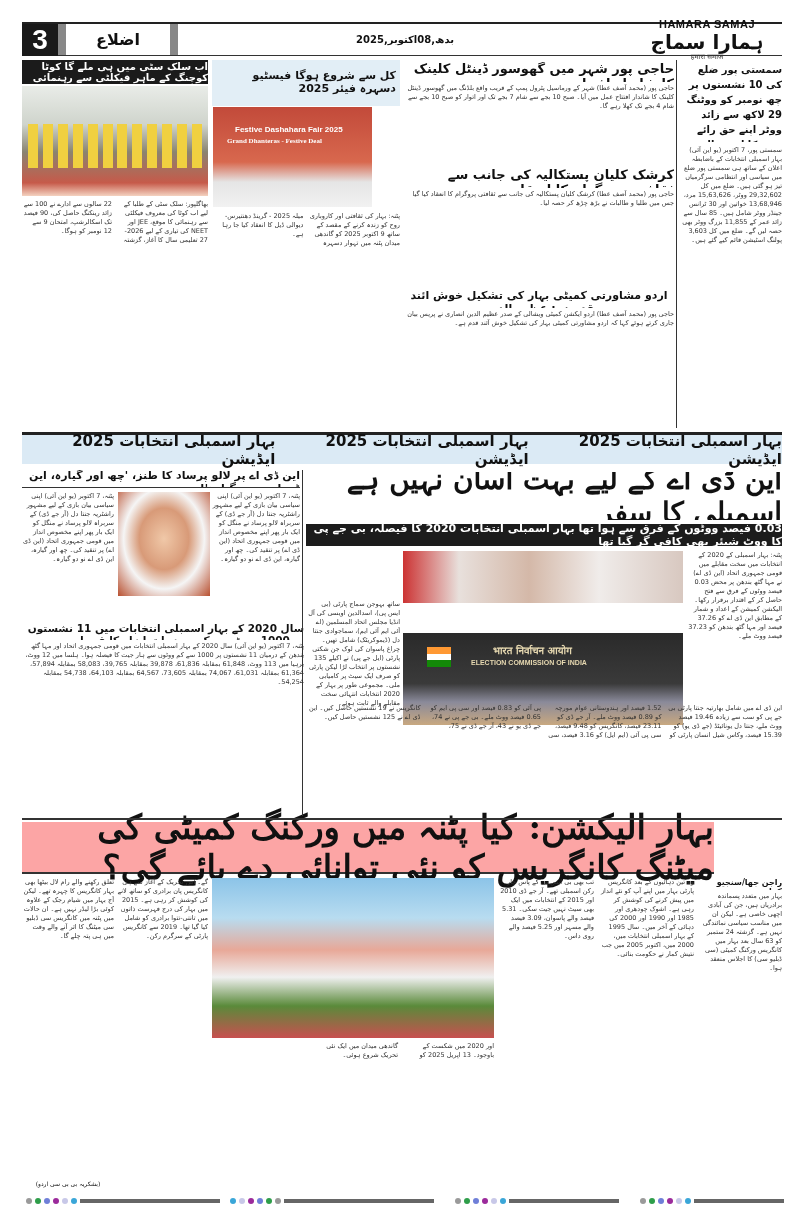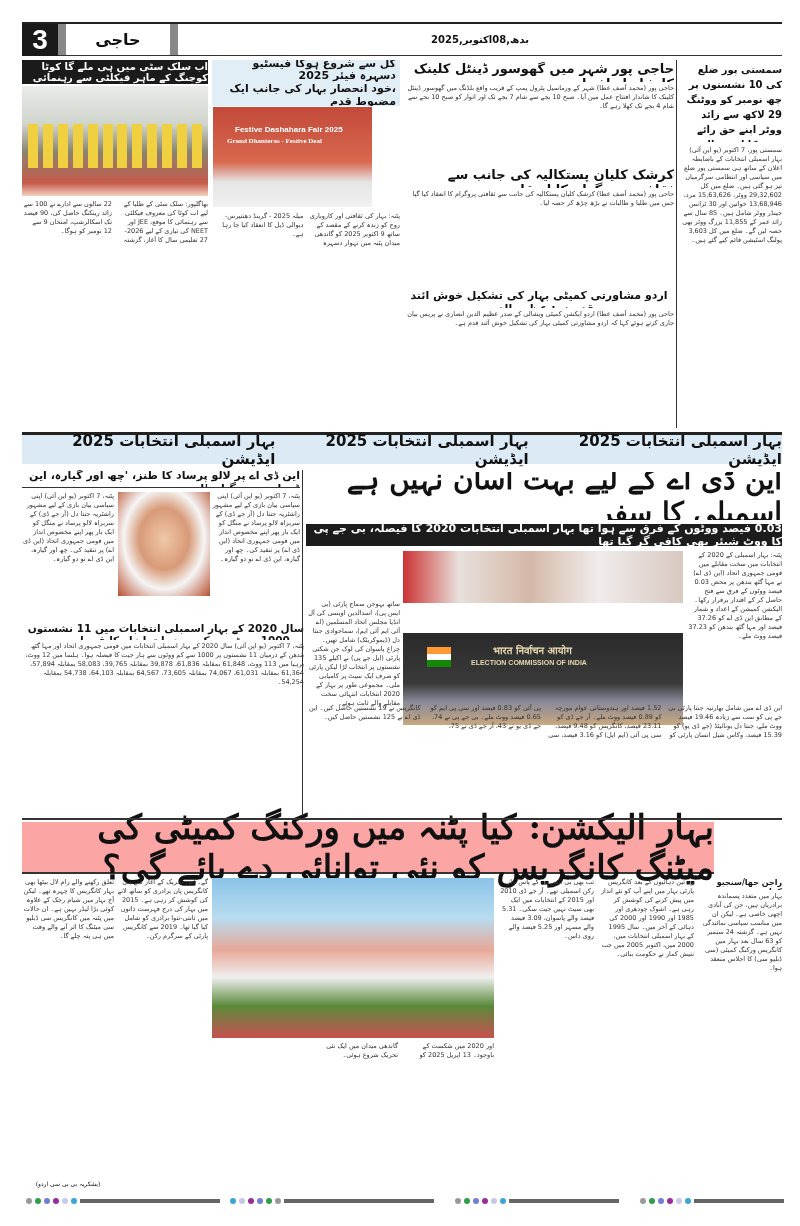--- a/index.html
+++ b/index.html
@@ -24,22 +24,27 @@
 .dots{position:absolute;top:1198px;height:6px;display:flex;gap:3px;align-items:center}
 .dot{width:6px;height:6px;border-radius:50%}
 .grayline{height:4px;background:#666}
 .rule{position:absolute;background:#333}
 </style>
 </head>
 <body>
 
 <div class="masthead">
   <div class="pgno">3</div>
-  <div class="sect">حاجی</div>
+  <div class="sect">اضلاع</div>
   <div class="dateline">بدھ,08اکتوبر,2025</div>
+  <div class="logo">
+    <span class="en">HAMARA SAMAJ</span>
+    <span class="ur">ہمارا سماج</span>
+    <span class="hi">हमारा समाज</span>
+  </div>
 </div>
 
 <div class="box rtl" style="left:22px;top:60px;width:186px;height:24px;background:#1b1b1b;color:#fff;display:flex;align-items:center;justify-content:center;font:bold 10px 'DejaVu Sans',sans-serif">اب سلک سٹی میں ہی ملے گا کوٹا کوچنگ کے ماہر فیکلٹی سے رہنمائی</div>
 <div class="photo" style="left:22px;top:86px;width:186px;height:110px;background:linear-gradient(180deg,#e9ece8 0%,#cfd4cc 35%,#8a8470 60%,#c65a4a 88%,#f4d2c0 100%)">
   <div style="position:absolute;left:6px;right:6px;top:38px;height:44px;display:flex;justify-content:space-between">
     <div style="width:10px;background:#f0d040"></div>
       <div style="width:10px;background:#f0d040"></div>
       <div style="width:10px;background:#f0d040"></div>
       <div style="width:10px;background:#f0d040"></div>
       <div style="width:10px;background:#f0d040"></div>
@@ -49,21 +54,20 @@
       <div style="width:10px;background:#f0d040"></div>
       <div style="width:10px;background:#f0d040"></div>
       <div style="width:10px;background:#f0d040"></div>
       <div style="width:10px;background:#f0d040"></div>
   </div>
 </div>
 <div class="box rtl body-text" style="left:22px;top:200px;width:186px;height:228px;columns:2">بھاگلپور: سلک سٹی کے طلبا کے لیے اب کوٹا کی معروف فیکلٹی سے رہنمائی کا موقع، JEE اور NEET کی تیاری کے لیے 2026-27 تعلیمی سال کا آغاز، گزشتہ 22 سالوں سے ادارے نے 100 سے زائد رینکنگ حاصل کی، 90 فیصد تک اسکالرشپ، امتحان 9 سے 12 نومبر کو ہوگا۔</div>
 
 <div class="box rtl hl" style="left:212px;top:60px;width:188px;height:46px;background:#e2eef6;display:flex;flex-direction:column;justify-content:center;padding:0 4px;font-size:11px">
   <span>کل سے شروع ہوگا فیسٹیو دسہرہ فیئر 2025</span>
-  <span>،خود انحصار بہار کی جانب ایک مضبوط قدم</span>
 </div>
 <div class="photo" style="left:213px;top:107px;width:159px;height:100px;background:linear-gradient(180deg,#c24a3a 0%,#d8684e 55%,#e5e5e5 75%,#f2f2f2 100%)">
   <div style="position:absolute;left:22px;top:18px;color:#fff;font:bold 8px 'Liberation Sans',sans-serif">Festive Dashahara Fair 2025</div>
   <div style="position:absolute;left:14px;top:30px;color:#fff;font:bold 7px 'Liberation Serif',serif">Grand Dhanteras - Festive Deal</div>
 </div>
 <div class="box rtl body-text" style="left:213px;top:212px;width:187px;height:216px;columns:2">پٹنہ: بہار کی ثقافتی اور کاروباری روح کو زندہ کرنے کے مقصد کے ساتھ 9 اکتوبر 2025 کو گاندھی میدان پٹنہ میں تہوار دسہرہ میلہ 2025 - گرینڈ دھنتیرس-دیوالی ڈیل کا انعقاد کیا جا رہا ہے۔</div>
 
 <div class="box rtl hl" style="left:404px;top:62px;width:270px;height:20px;font-size:13px">حاجی پور شہر میں گھوسور ڈینٹل کلینک کا شاندار افتتاح</div>
 <div class="box rtl body-text" style="left:404px;top:84px;width:270px;height:82px">حاجی پور (محمد آصف عطا) شہر کے ورماسیل پٹرول پمپ کے قریب واقع بلڈنگ میں گھوسور ڈینٹل کلینک کا شاندار افتتاح عمل میں آیا۔ صبح 10 بجے سے شام 7 بجے تک اور اتوار کو صبح 10 بجے سے شام 4 بجے تک کھلا رہے گا۔</div>
 <div class="box rtl hl" style="left:404px;top:168px;width:270px;height:20px;font-size:13px">کرشک کلیان پستکالیہ کی جانب سے ثقافتی پروگرام کا انعقاد</div>

